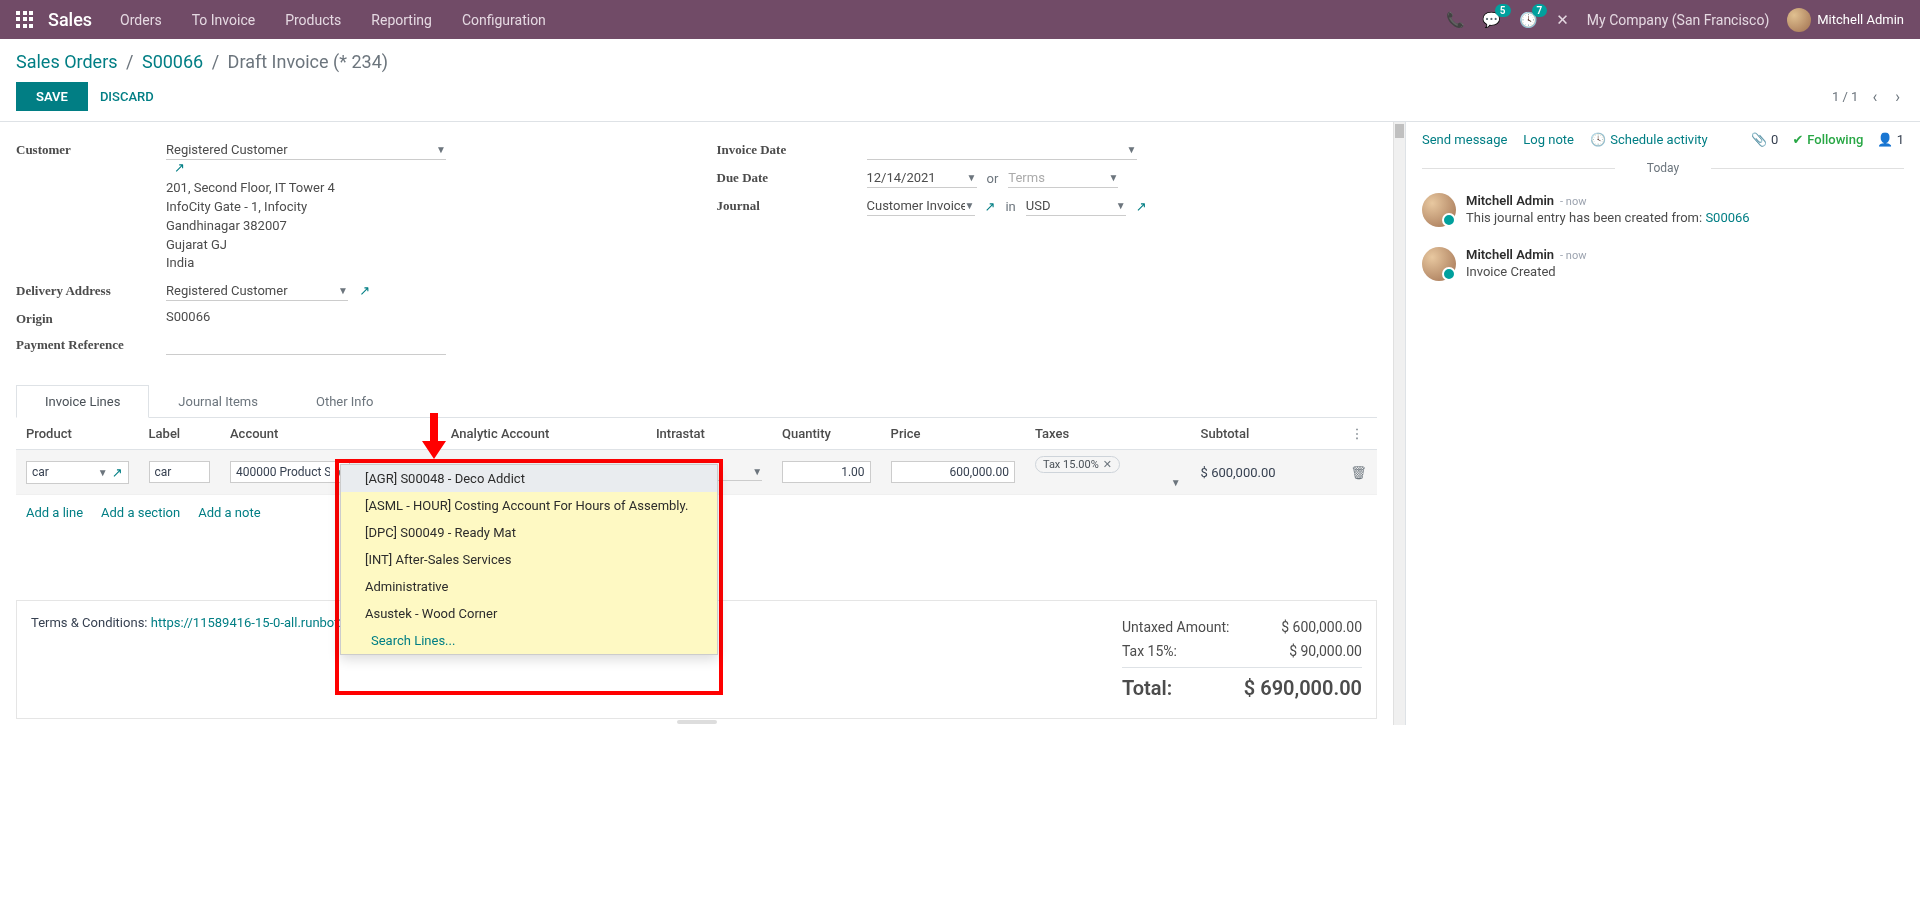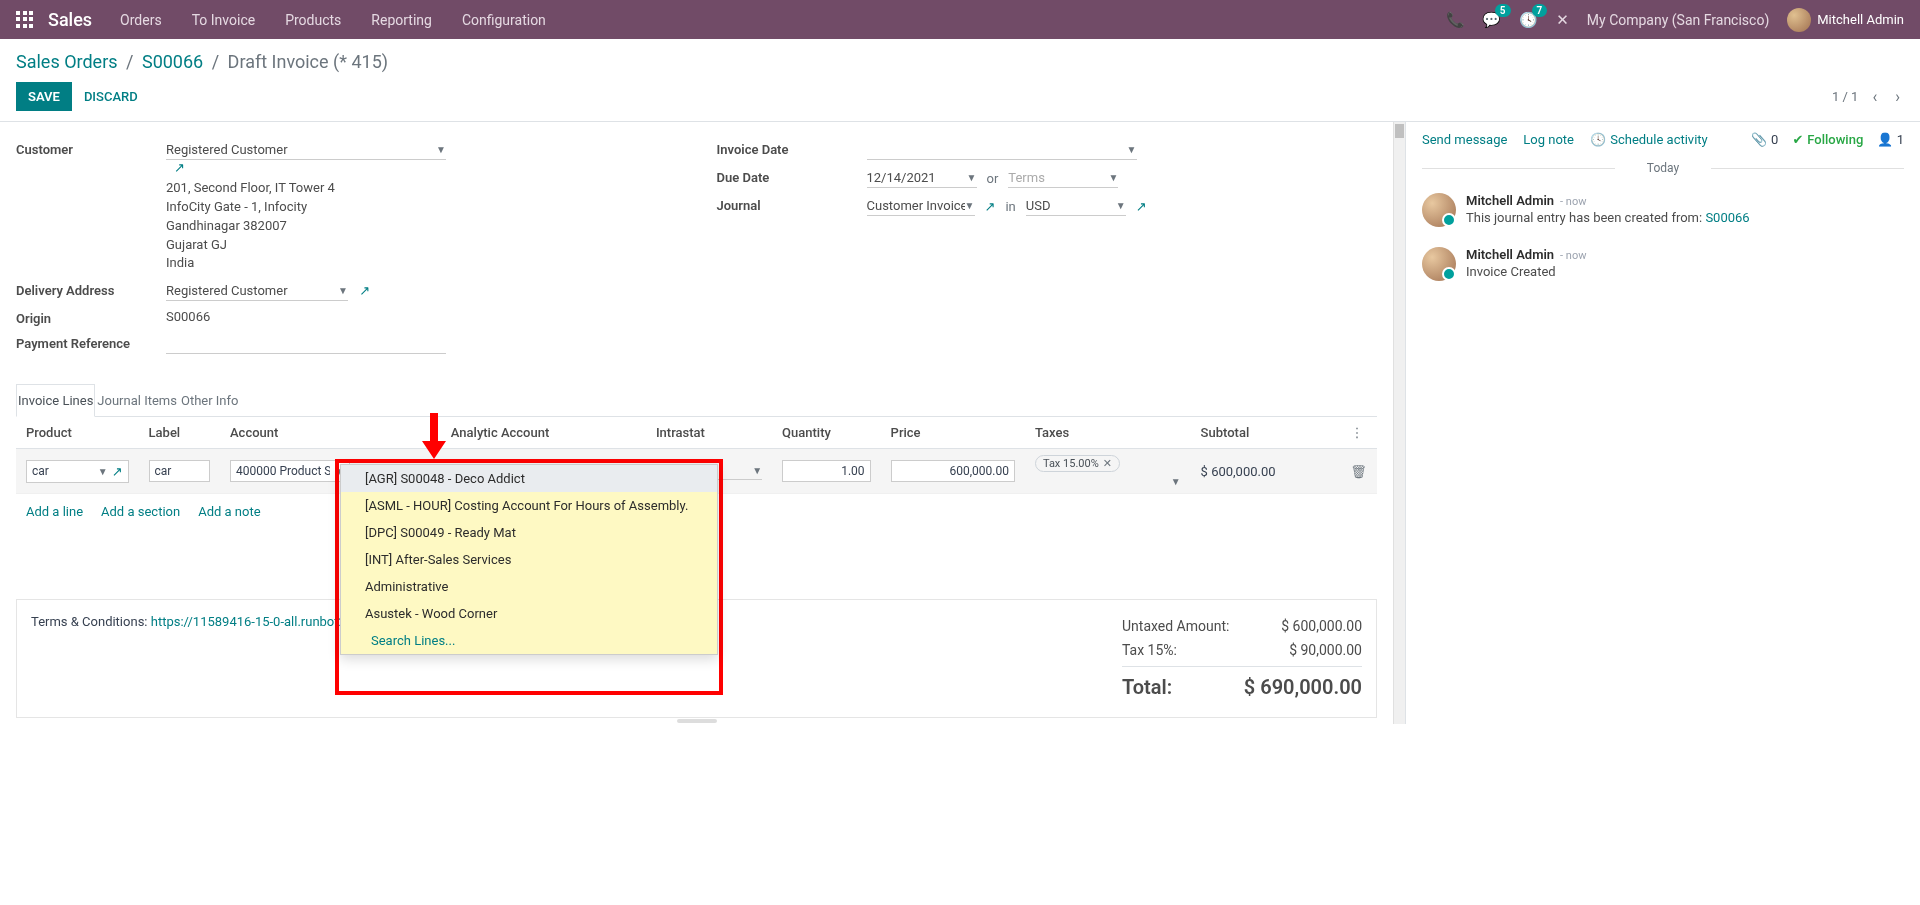--- a/index.html
+++ b/index.html
@@ -20,52 +20,52 @@
 .user-block { display: flex; align-items: center; }
 
 
 .subheader { padding: 12px 16px 10px; }
 .breadcrumb { font-size: 18px; margin-bottom: 10px; }
 .breadcrumb a { color: #017E84; text-decoration: none; }
 .breadcrumb .sep { color: #6c757d; margin: 0 4px; }
 .breadcrumb .current { color: #6c757d; }
 .actions-row { display: flex; align-items: center; justify-content: space-between; }
 .actions-left { display: flex; gap: 12px; align-items: center; }
-.btn-primary { background: #017E84; color: #fff; border: none; padding: 7px 12px; font-size: 13px; font-weight: 600; cursor: pointer; }
+.btn-primary { background: #017E84; color: #fff; border: none; padding: 7px 20px; font-size: 13px; font-weight: 600; cursor: pointer; }
 .btn-link { background: none; border: none; color: #017E84; font-size: 13px; cursor: pointer; font-weight: 500; }
 .pager { display: flex; align-items: center; gap: 10px; color: #6c757d; font-size: 13px; }
 .pager-arrow { cursor: pointer; color: #6c757d; font-size: 16px; padding: 2px 4px; }
 
 
 .main { display: flex; border-top: 1px solid #dee2e6; }
 .form-view { flex: 1; padding: 18px 0 0 0; position: relative; min-height: 600px; }
 .form-content { padding: 0 16px; }
 .chatter { width: 515px; border-left: 1px solid #dee2e6; padding: 10px 16px; min-height: 600px; }
 .scroller { width: 12px; background: #f0f0f0; border-left: 1px solid #e0e0e0; position: relative; }
 .scroller::before { content:''; position:absolute; top:2px; left:1px; right:1px; height:14px; background:#c0c0c0; }
 
 
 .form-columns { display: flex; gap: 40px; }
 .col { flex: 1; }
 .field-row { display: flex; margin-bottom: 8px; align-items: flex-start; }
-.field-label { width: 150px; font-weight: 600; color: #4c4c4c; font-size: 13px; padding-top: 2px; }
+.field-label { width: 150px; font-weight: 600; color: #4c4c4c; font-size: 13px; padding-top: 2px; font-family: Liberation Serif, serif; }
 .field-value { flex: 1; font-size: 13px; color: #4c4c4c; }
 .m2o-input { display: flex; align-items: center; gap: 6px; border-bottom: 1px solid #ccc; padding: 2px 0; max-width: 280px; }
 .m2o-input input { border: none; outline: none; flex: 1; font-size: 13px; background: transparent; color: #4c4c4c; }
 .chev { color: #6c757d; font-size: 10px; cursor: pointer; }
 .ext-link { color: #017E84; cursor: pointer; font-size: 13px; }
 .addr-lines { margin-top: 4px; line-height: 1.45; color: #4c4c4c; }
 .inline-field { display:flex; align-items:center; gap:10px; }
 .date-input { border:none; border-bottom:1px solid #ccc; padding:2px 0; font-size:13px; width:110px; display:flex; justify-content:space-between; align-items:center; }
 .or-text { color:#6c757d; font-size:13px; }
 .placeholder-text { color:#aaa; }
 
 
 .tabs { display: flex; border-bottom: 1px solid #dee2e6; margin-top: 22px; }
-.tab { padding: 8px 1px; border: 1px solid transparent; border-bottom: none; color: #6c757d; cursor: pointer; font-size: 13px; }
+.tab { padding: 8px 28px; border: 1px solid transparent; border-bottom: none; color: #6c757d; cursor: pointer; font-size: 13px; }
 .tab.active { border-color: #dee2e6; border-bottom: 1px solid #fff; margin-bottom: -1px; color: #495057; background: #fff; }
 
 
 .lines-table { width: 100%; border-collapse: collapse; margin-top: 0; }
 .lines-table th { text-align: left; padding: 8px 10px; font-size: 13px; font-weight: 500; color: #4c4c4c; border-bottom: 1px solid #dee2e6; }
 .lines-table th.num, .lines-table td.num { }
 .lines-table td { padding: 6px 10px; font-size: 13px; border-bottom: 1px solid #f0f0f0; vertical-align: middle; }
 .row-edit { background: #f5f5f5; }
 .cell-input { display: flex; align-items: center; gap: 4px; background: #fff; border: 1px solid #ccc; padding: 3px 5px; font-size: 12px; }
 .cell-input.nb { border:none; background:transparent; padding:3px 0; }
@@ -152,21 +152,21 @@
     </div>
   </div>
 </div>
 
 <div class="subheader">
   <div class="breadcrumb">
     <a href="#">Sales Orders</a>
     <span class="sep">/</span>
     <a href="#">S00066</a>
     <span class="sep">/</span>
-    <span class="current">Draft Invoice (* 415)</span>
+    <span class="current">Draft Invoice (* 234)</span>
   </div>
   <div class="actions-row">
     <div class="actions-left">
       <button class="btn-primary">SAVE</button>
       <button class="btn-link">DISCARD</button>
     </div>
     <div class="pager">
       <span>1 / 1</span>
       <span class="pager-arrow">‹</span>
       <span class="pager-arrow">›</span>

